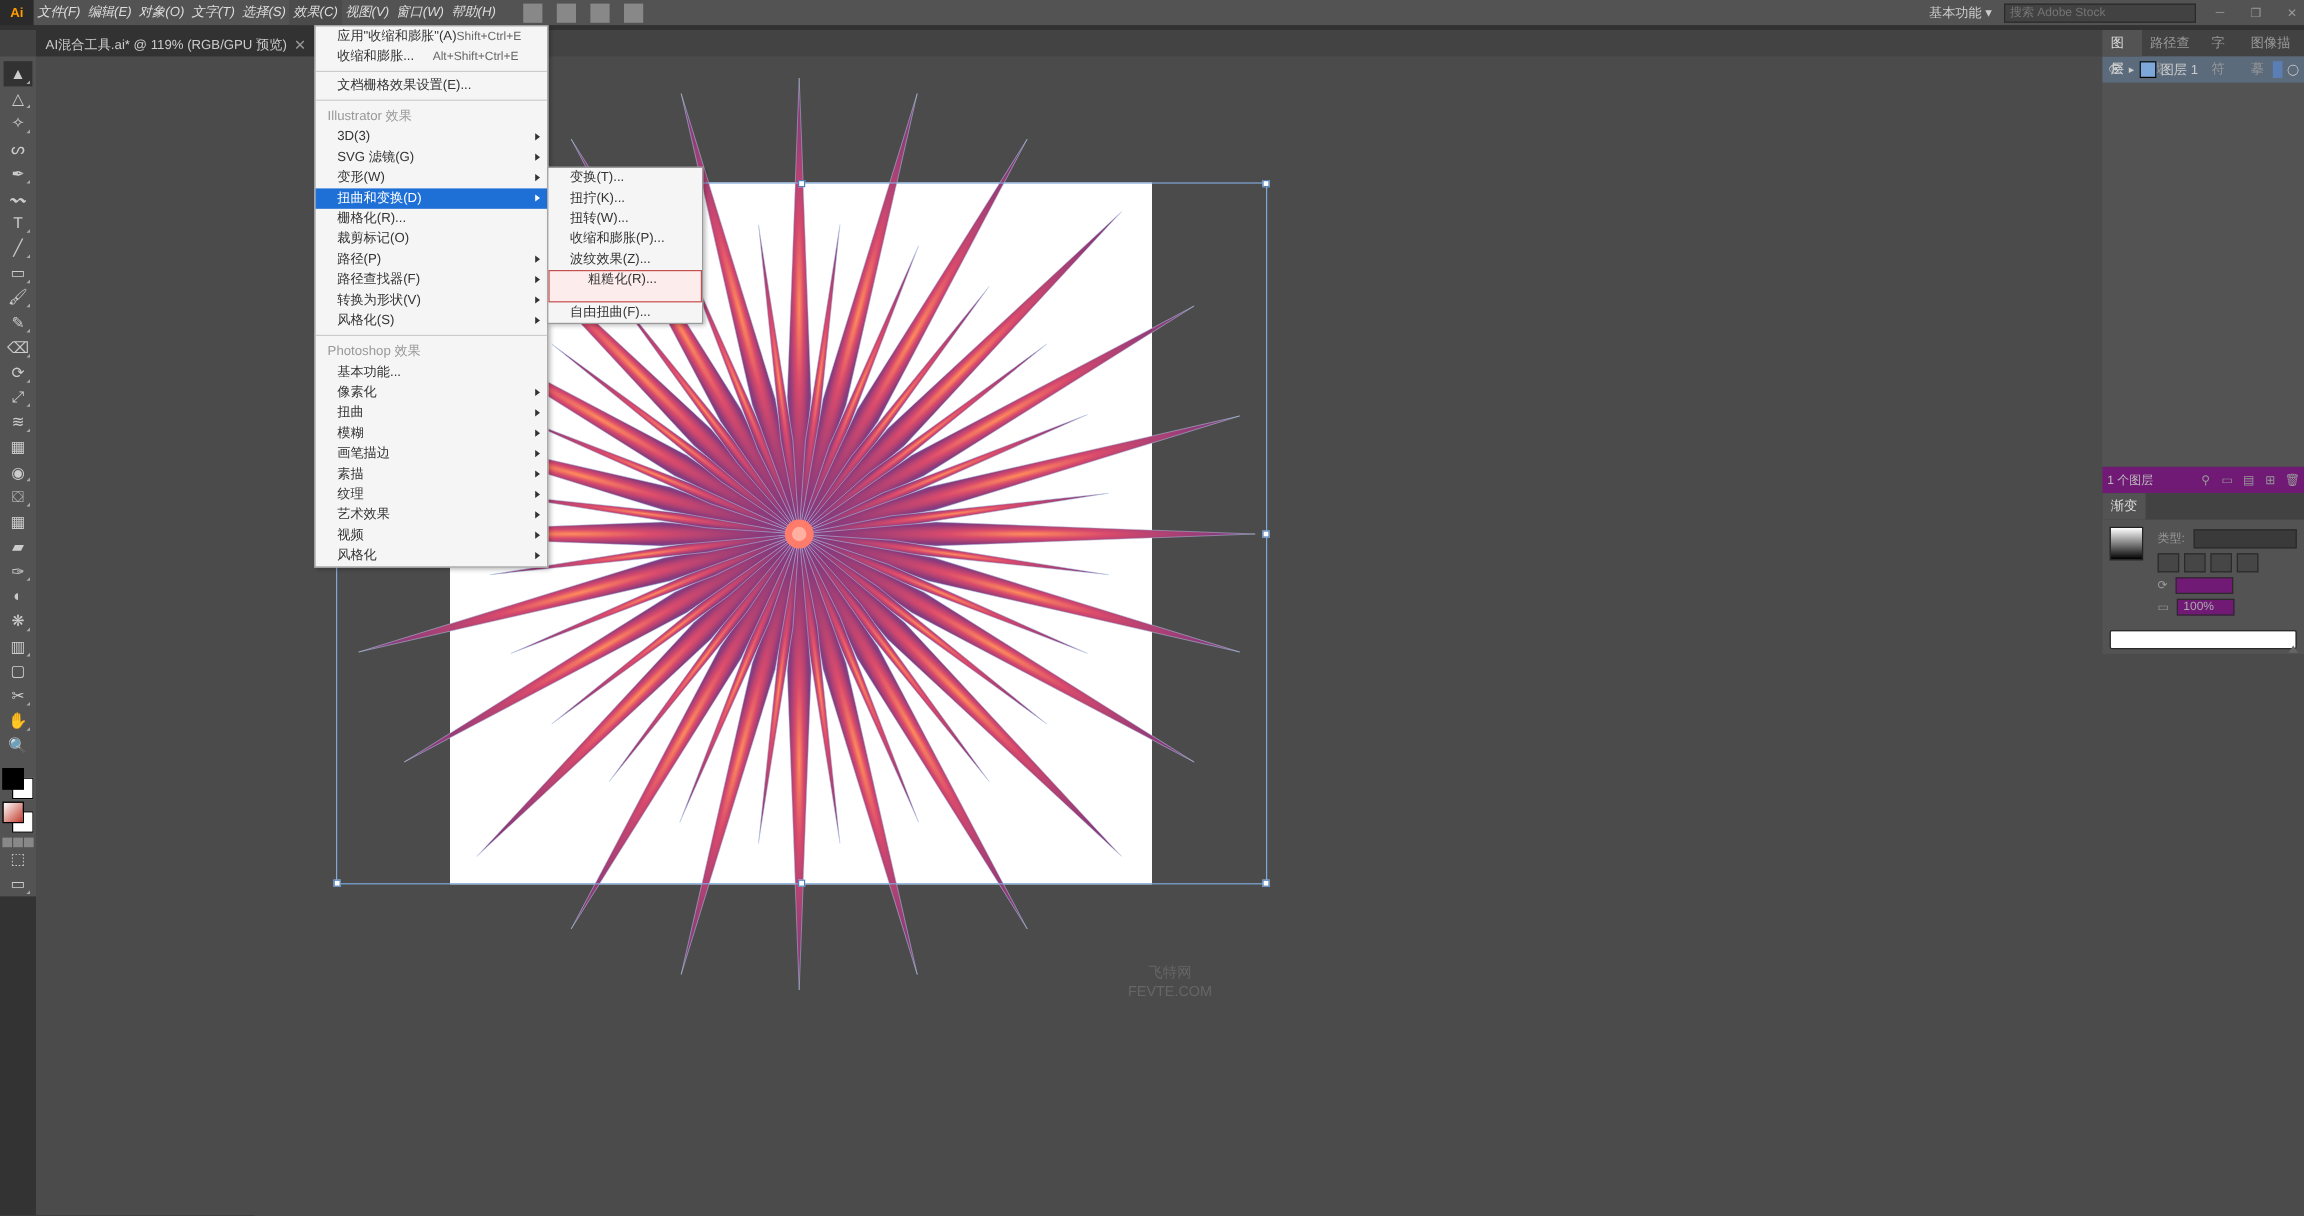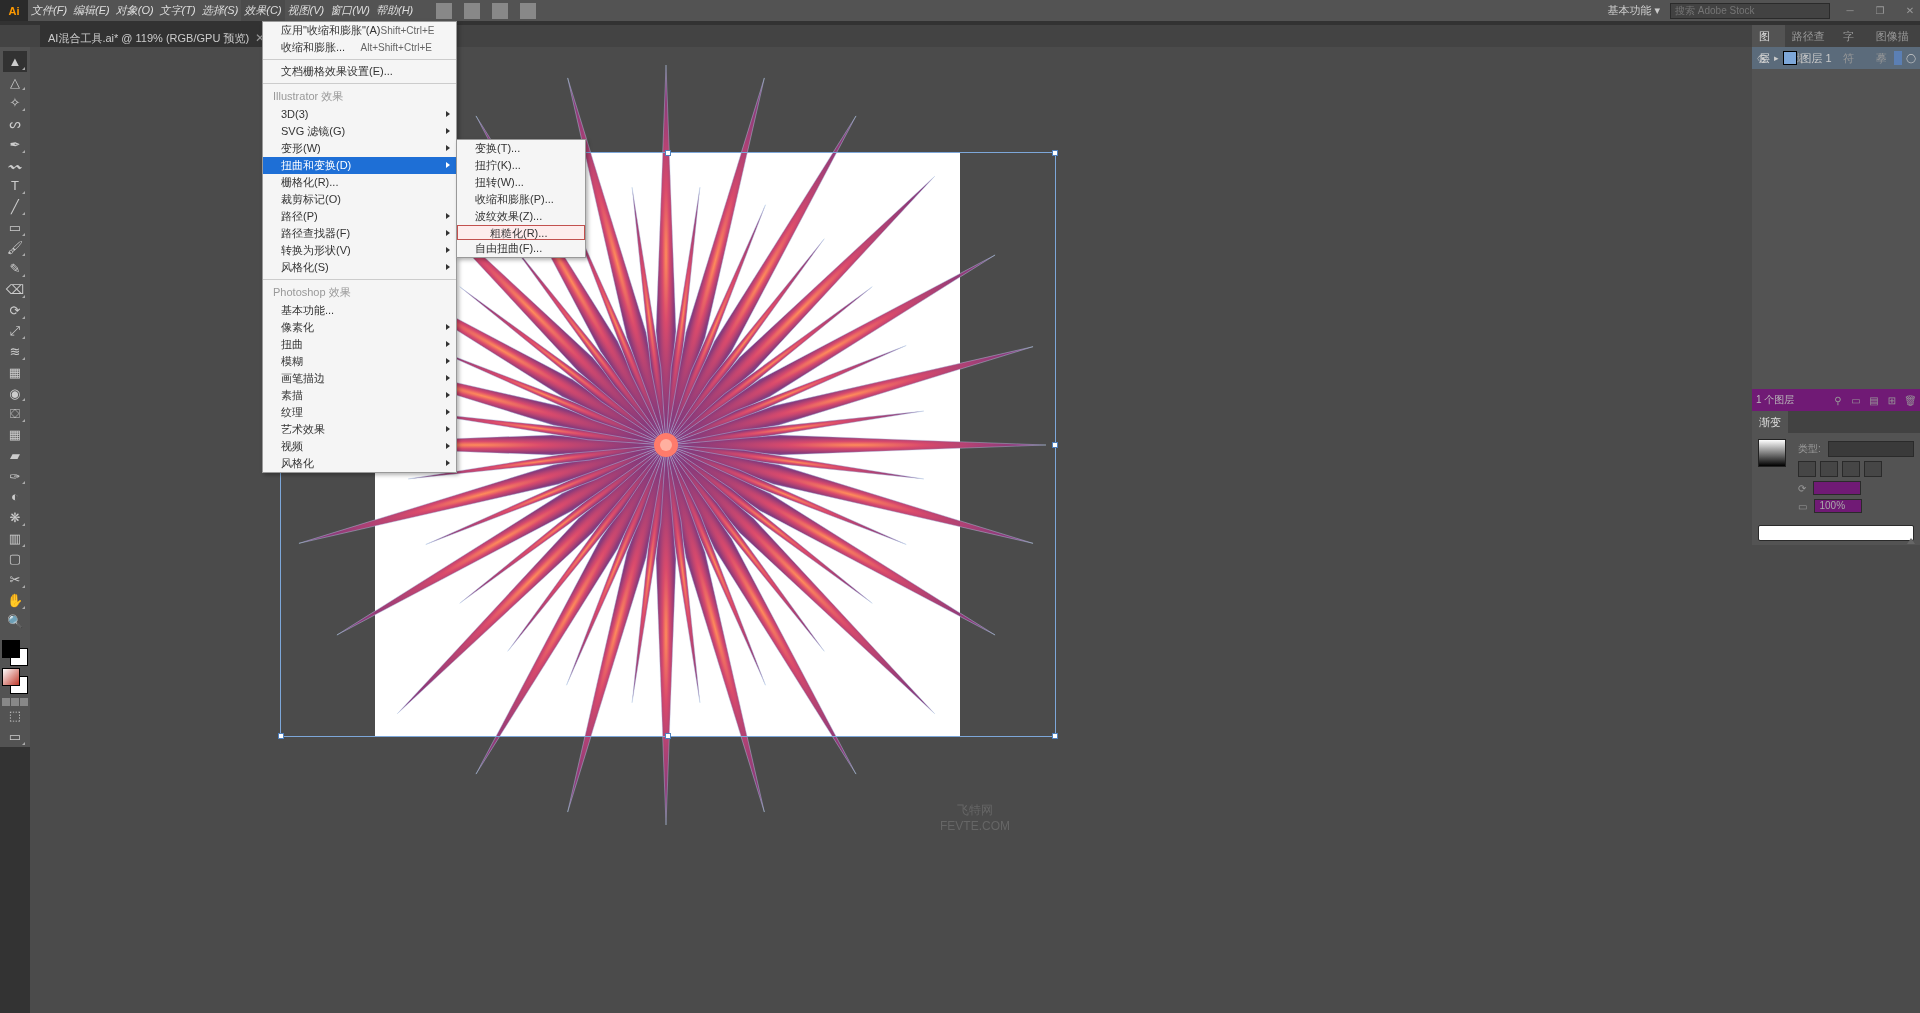--- a/index.html
+++ b/index.html
@@ -12,21 +12,21 @@
 .menu-item.active { background: #4b4b4b; }
 .menu-icons { margin-left: 20px; display: flex; gap: 12px; }
 .menu-icon { width: 16px; height: 16px; background: #888; }
 .menubar-right { margin-left: auto; display: flex; align-items: center; gap: 10px; }
 .workspace-sel { color: #ccc; font-size: 11px; display: flex; align-items: center; gap: 3px; }
 .search-box { background: #424242; border: 1px solid #2a2a2a; width: 160px; height: 16px; color: #888; font-size: 10px; padding: 0 4px; }
 .win-btn { width: 20px; height: 14px; color: #999; display: flex; align-items: center; justify-content: center; font-size: 10px; }
 .topstrip { height: 4px; background: #323232; }
 
 
-.tab-bar { height: 26px; background: #434343; display: flex; align-items: center; padding-left: 40px; }
+.tab-bar { height: 26px; background: #434343; display: flex; align-items: center; padding-left: 30px; }
 .tab { background: #323232; color: #ccc; font-size: 11px; padding: 0 8px; height: 26px; line-height: 26px; display: flex; align-items: center; gap: 6px; }
 .tab-close { font-size: 12px; color: #999; }
 
 
 .toolbar { position: absolute; left: 0; top: 47px; width: 30px; background: #535353; height: 700px; display: flex; flex-direction: column; align-items: center; padding-top: 4px; }
 .tool { width: 24px; height: 22px; display: flex; align-items: center; justify-content: center; color: #ccc; font-size: 13px; position: relative; }
 .tool.active { background: #323232; }
 .tool-corner { position: absolute; right: 2px; bottom: 2px; width: 0; height: 0; border-left: 3px solid transparent; border-bottom: 3px solid #aaa; }
 .swatches { margin-top: 6px; }
 .swatch-pair { position: relative; width: 26px; height: 26px; margin: 2px auto; }
@@ -47,21 +47,21 @@
 .sel-handle.ml { top: 50%; margin-top: -3px; left: -3px; } .sel-handle.mr { top: 50%; margin-top: -3px; right: -3px; }
 .sel-handle.bl { bottom: -3px; left: -3px; } .sel-handle.bm { bottom: -3px; left: 50%; margin-left: -3px; } .sel-handle.br { bottom: -3px; right: -3px; }
 .watermark { position: absolute; left: 50%; transform: translateX(-50%); bottom: 180px; color: #666; font-size: 12px; text-align: center; pointer-events: none; }
 
 
 .dropdown { position: absolute; background: #f5f5f5; border: 1px solid #999; box-shadow: 2px 2px 4px rgba(0,0,0,.3); font-size: 11px; color: #333; }
 .dropdown .item { height: 17px; line-height: 17px; padding: 0 24px 0 18px; display: flex; justify-content: space-between; position: relative; white-space: nowrap; }
 .dropdown .item .arrow { position: absolute; right: 6px; top: 5px; width: 0; height: 0; border-top: 3px solid transparent; border-bottom: 3px solid transparent; border-left: 4px solid #333; }
 .dropdown .item.highlight .arrow { border-left-color: #fff; }
 .dropdown .item.highlight { background: #1e6fd6; color: #fff; }
-.dropdown .item.hovered { background: #fdecec; border: 1px solid #c2504e; height: 15px; line-height: 15px; padding-left: 32px; }
+.dropdown .item.hovered { background: #fdecec; border: 1px solid #c2504e; height: 27px; line-height: 15px; padding-left: 32px; }
 .dropdown .sep { height: 1px; background: #ccc; margin: 3px 0; }
 .dropdown .header { color: #999; padding: 2px 8px 2px 10px; font-size: 11px; }
 .dd1 { left: 262px; top: 21px; width: 195px; }
 .dd2 { left: 456px; top: 139px; width: 130px; }
 .dd1 .item, .dd2 .item { cursor: default; }
 .dd1 .shortcut { color: #666; font-size: 10px; }
 
 
 .right-panel { position: absolute; right: 0; top: 25px; width: 168px; background: #535353; color: #ccc; font-size: 11px; }
 .panel-tabs { height: 22px; background: #424242; display: flex; }

